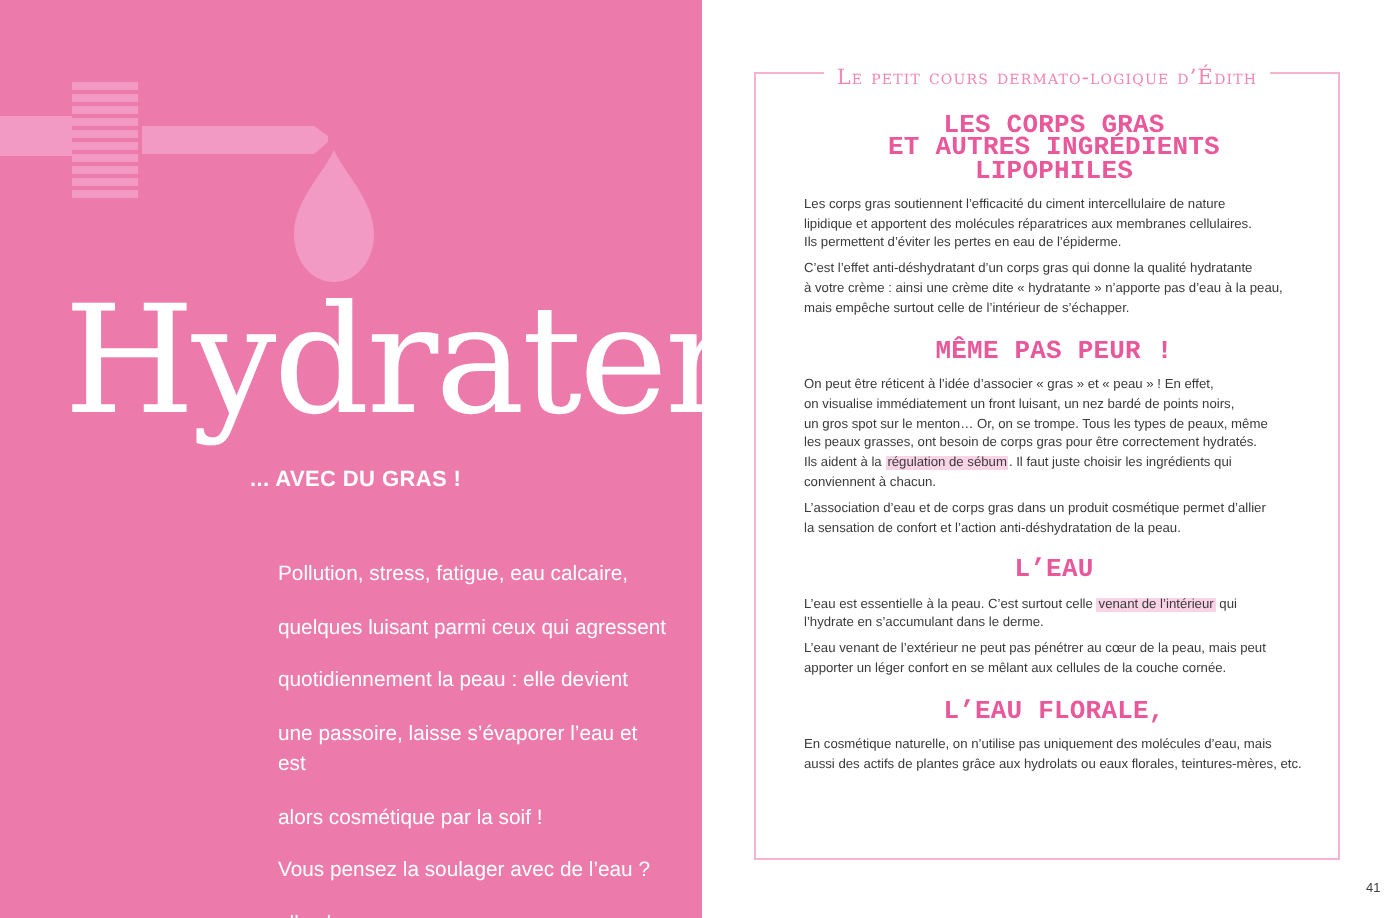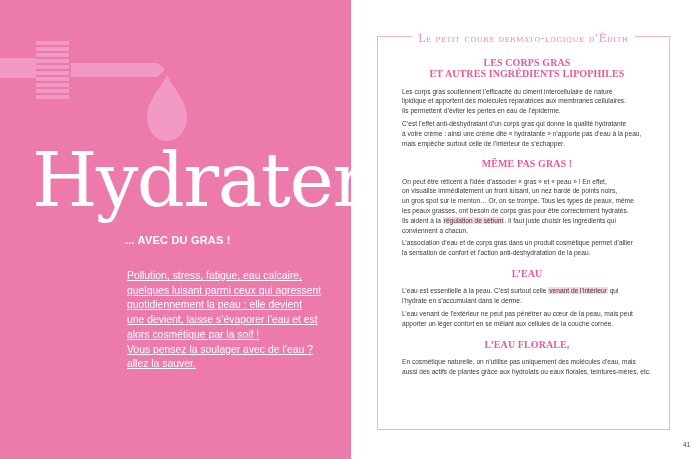--- a/index.html
+++ b/index.html
@@ -29,21 +29,21 @@
       position: absolute; left: 125px; top: 234px;
       font-family: "Liberation Sans", sans-serif;
       font-size: 11px; font-weight: bold; color: #ffffff;
       letter-spacing: 0.2px; white-space: nowrap;
     }
     .intro {
       position: absolute; left: 127px; top: 269px; width: 220px;
       font-family: "Liberation Sans", sans-serif;
       font-size: 10.4px; line-height: 14.7px; color: #ffffff;
     }
-    .intro p { margin: 0; text-decoration: underline; }
+    .intro p { margin: 12px; }
 
     .box {
       position: absolute; left: 377px; top: 36px; width: 293px; height: 394px;
       border: 1px solid #f4b3d1;
       box-sizing: border-box;
     }
     .box-header {
       position: absolute; left: 0; right: 0; top: -7px;
       text-align: center; line-height: 13px;
     }
@@ -53,22 +53,22 @@
       font-variant: small-caps;
       font-size: 10.5px; color: #ef86b5; letter-spacing: 0.6px;
     }
     .box-content {
       position: absolute; left: 24px; top: 20px; width: 250px;
       font-family: "Liberation Sans", sans-serif;
       color: #3a3a3a; font-size: 6.6px; line-height: 9.8px;
     }
     .box-content h3 {
       margin: 0; text-align: center;
-      font-family: Liberation Serif, serif;
-      font-size: 10px; line-height: 11.3px; font-weight: bold;
+      font-family: Liberation Mono, monospace;
+      font-size: 13px; line-height: 11.3px; font-weight: bold;
       color: #e8589a; letter-spacing: 0.1px;
     }
     .box-content p { margin: 0 0 3px 0; }
     .sec { margin-bottom: 10px; }
     .sec h3 { margin-bottom: 7px; }
     .hl { background: #f9d3e6; padding: 0 1px; }
     .page-num {
       position: absolute; left: 683px; top: 441px;
       font-family: "Liberation Sans", sans-serif;
       font-size: 6.5px; color: #444;
@@ -96,21 +96,21 @@
     </g>
   </svg>
 
   <div class="title">Hydrater</div>
   <div class="subtitle">... AVEC DU GRAS !</div>
 
   <div class="intro">
     <p>Pollution, stress, fatigue, eau calcaire,</p>
     <p>quelques luisant parmi ceux qui agressent</p>
     <p>quotidiennement la peau : elle devient</p>
-    <p>une devient, laisse s’évaporer l’eau et est</p>
+    <p>une passoire, laisse s’évaporer l’eau et est</p>
     <p>alors cosmétique par la soif !</p>
     <p>Vous pensez la soulager avec de l’eau ?</p>
     <p>allez la sauver.</p>
   </div>
 </div>
 
 <div class="right-page"></div>
 
 <div class="box">
   <div class="box-header">
@@ -131,21 +131,21 @@
       </p>
       <p>
         <span>C’est l’effet anti-déshydratant d’un corps gras qui donne la qualité hydratante</span><br>
         <span>à votre crème : ainsi une crème dite « hydratante » n’apporte pas d’eau à la peau,</span><br>
         <span>mais empêche surtout celle de l’intérieur de s’échapper.</span>
       </p>
     </div>
 
     <div class="sec">
       <h3>
-        <span>MÊME PAS GRAS !</span>
+        <span>MÊME PAS PEUR !</span>
       </h3>
       <p>
         <span>On peut être réticent à l’idée d’associer « gras » et « peau » !  En effet,</span><br>
         <span>on visualise immédiatement un front luisant, un nez bardé de points noirs,</span><br>
         <span>un gros spot sur le menton… Or, on se trompe. Tous les types de peaux, même</span><br>
         <span>les peaux grasses, ont besoin de corps gras pour être correctement hydratés.</span><br>
         <span>Ils aident à la </span><span class="hl">régulation de sébum</span><span>. Il faut juste choisir les ingrédients qui</span><br>
         <span>conviennent à chacun.</span>
       </p>
       <p>

